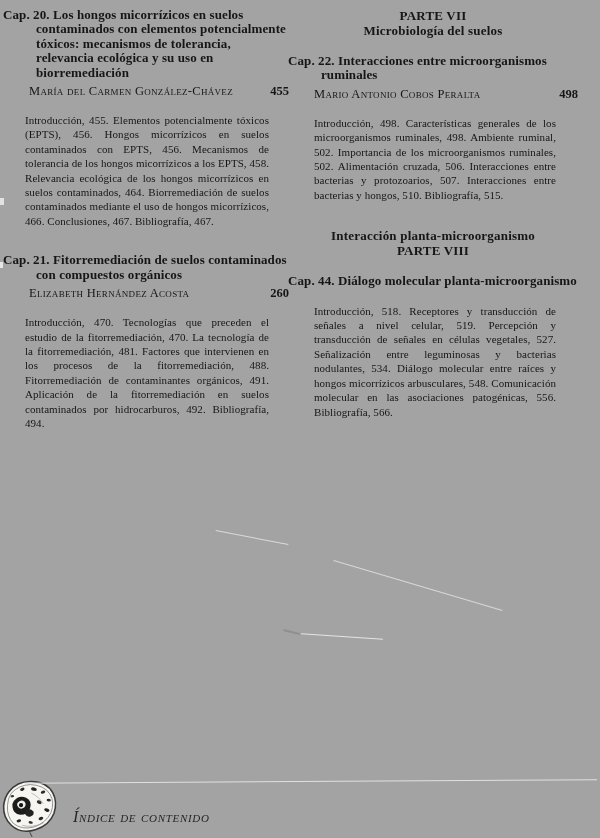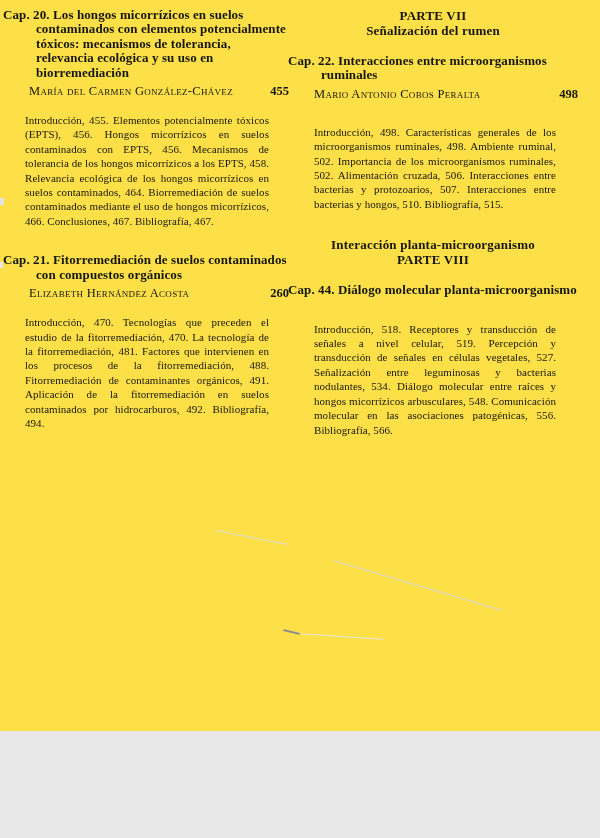--- a/index.html
+++ b/index.html
@@ -3,22 +3,22 @@
 <meta charset="utf-8">
 <style>
   html, body {
     margin: 0;
     padding: 0;
     background: #e8e8e8;
   }
   .page {
     position: relative;
     width: 600px;
-    height: 731px;
-    background: #fde047;
+    height: 838px;
+    background: #a3a3a3;
     overflow: hidden;
     font-family: "Liberation Serif", "DejaVu Serif", serif;
     color: #161616;
   }
   .col {
     position: absolute;
     top: 8px;
   }
   .col-left  { left: 3px;   width: 286px; }
   .col-right { left: 288px; width: 290px; }
@@ -48,21 +48,21 @@
     font-weight: bold;
     font-size: 12.5px;
   }
   .summary {
     margin: 15px 20px 0 22px;
     font-size: 11px;
     line-height: 14.4px;
     text-align: justify;
     letter-spacing: 0.05px;
   }
-  .col-right .summary { margin: 24px 22px 0 26px; }
+  .col-right .summary { margin: 15px 22px 0 26px; }
 
   .part-header {
     text-align: center;
     font-weight: bold;
     font-size: 13px;
     line-height: 15px;
     letter-spacing: 0.2px;
   }
   .entry-gap    { margin-top: 25px; }
   .part-gap     { margin-top: 26px; }
@@ -150,21 +150,21 @@
       <p class="summary">Introducción, 470. Tecnologías que preceden el estudio de la fitorremediación, 470. La tecnología de la fitorremediación, 481. Factores que intervienen en los procesos de la fitorremediación, 488. Fitorremediación de contaminantes orgánicos, 491. Aplicación de la fitorremediación en suelos contaminados por hidrocarburos, 492. Bibliografía, 494.</p>
     </div>
 
   </div>
 
   <div class="col col-right">
 
     <div>
       <div class="part-header">
         <div>PARTE VII</div>
-        <div>Señalización del rumen</div>
+        <div>Microbiología del suelos</div>
       </div>
       <div class="chap-heading chap-after-part">
         <span>Cap. 22.</span>
         <span>Interacciones entre microorganismos ruminales</span>
       </div>
       <div class="author-row">
         <span class="author">Mario Antonio Cobos Peralta</span>
         <span class="pagenum">498</span>
       </div>
       <p class="summary">Introducción, 498. Características generales de los microorganismos ruminales, 498. Ambiente ruminal, 502. Importancia de los microorganismos ruminales, 502. Alimentación cruzada, 506. Interacciones entre bacterias y protozoarios, 507. Interacciones entre bacterias y hongos, 510. Bibliografía, 515.</p>

